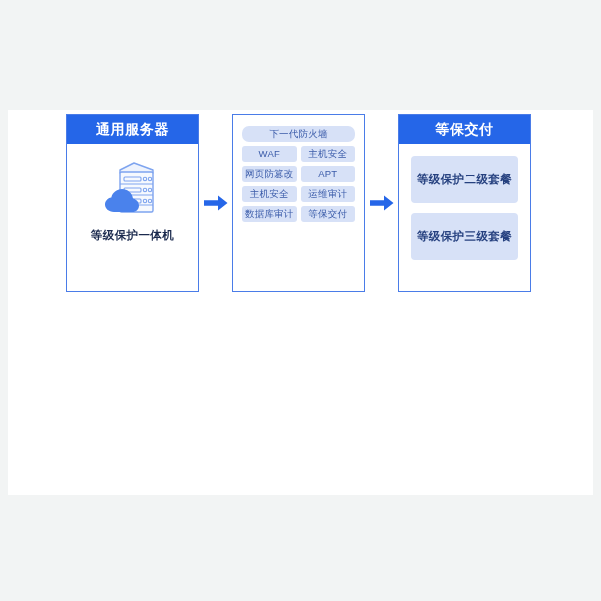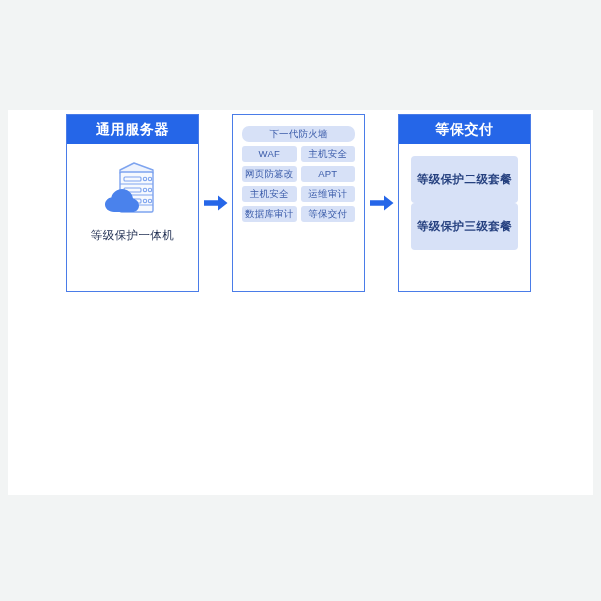--- a/index.html
+++ b/index.html
@@ -86,21 +86,21 @@
     justify-content: flex-start;
     padding-top: 16px;
   }
   #server-icon {
     width: 60px;
     height: 58px;
   }
   #server-caption {
     margin-top: 10px;
     font-size: 11.5px;
-    font-weight: normal;
+    font-weight: bold;
     color: #1b2a4e;
     letter-spacing: 0.4px;
     text-align: center;
   }
 
   
   #panel-capability .panel-body {
     padding: 11px 9px 0 9px;
     box-sizing: border-box;
   }
@@ -122,20 +122,21 @@
     height: 16px;
     box-sizing: border-box;
   }
   .tag.full  { width: 100%; border-radius: 7px; }
   .tag.half  { width: calc(50% - 2px); }
 
   
   #panel-delivery .panel-body {
     padding: 12px 12px 0 12px;
     box-sizing: border-box;
+    gap: 10px;
   }
   .package {
     width: 100%;
     height: 47px;
     background: #d7e1f7;
     border-radius: 4px;
     color: #25407f;
     font-size: 11.5px;
     font-weight: bold;
     letter-spacing: 0.4px;

